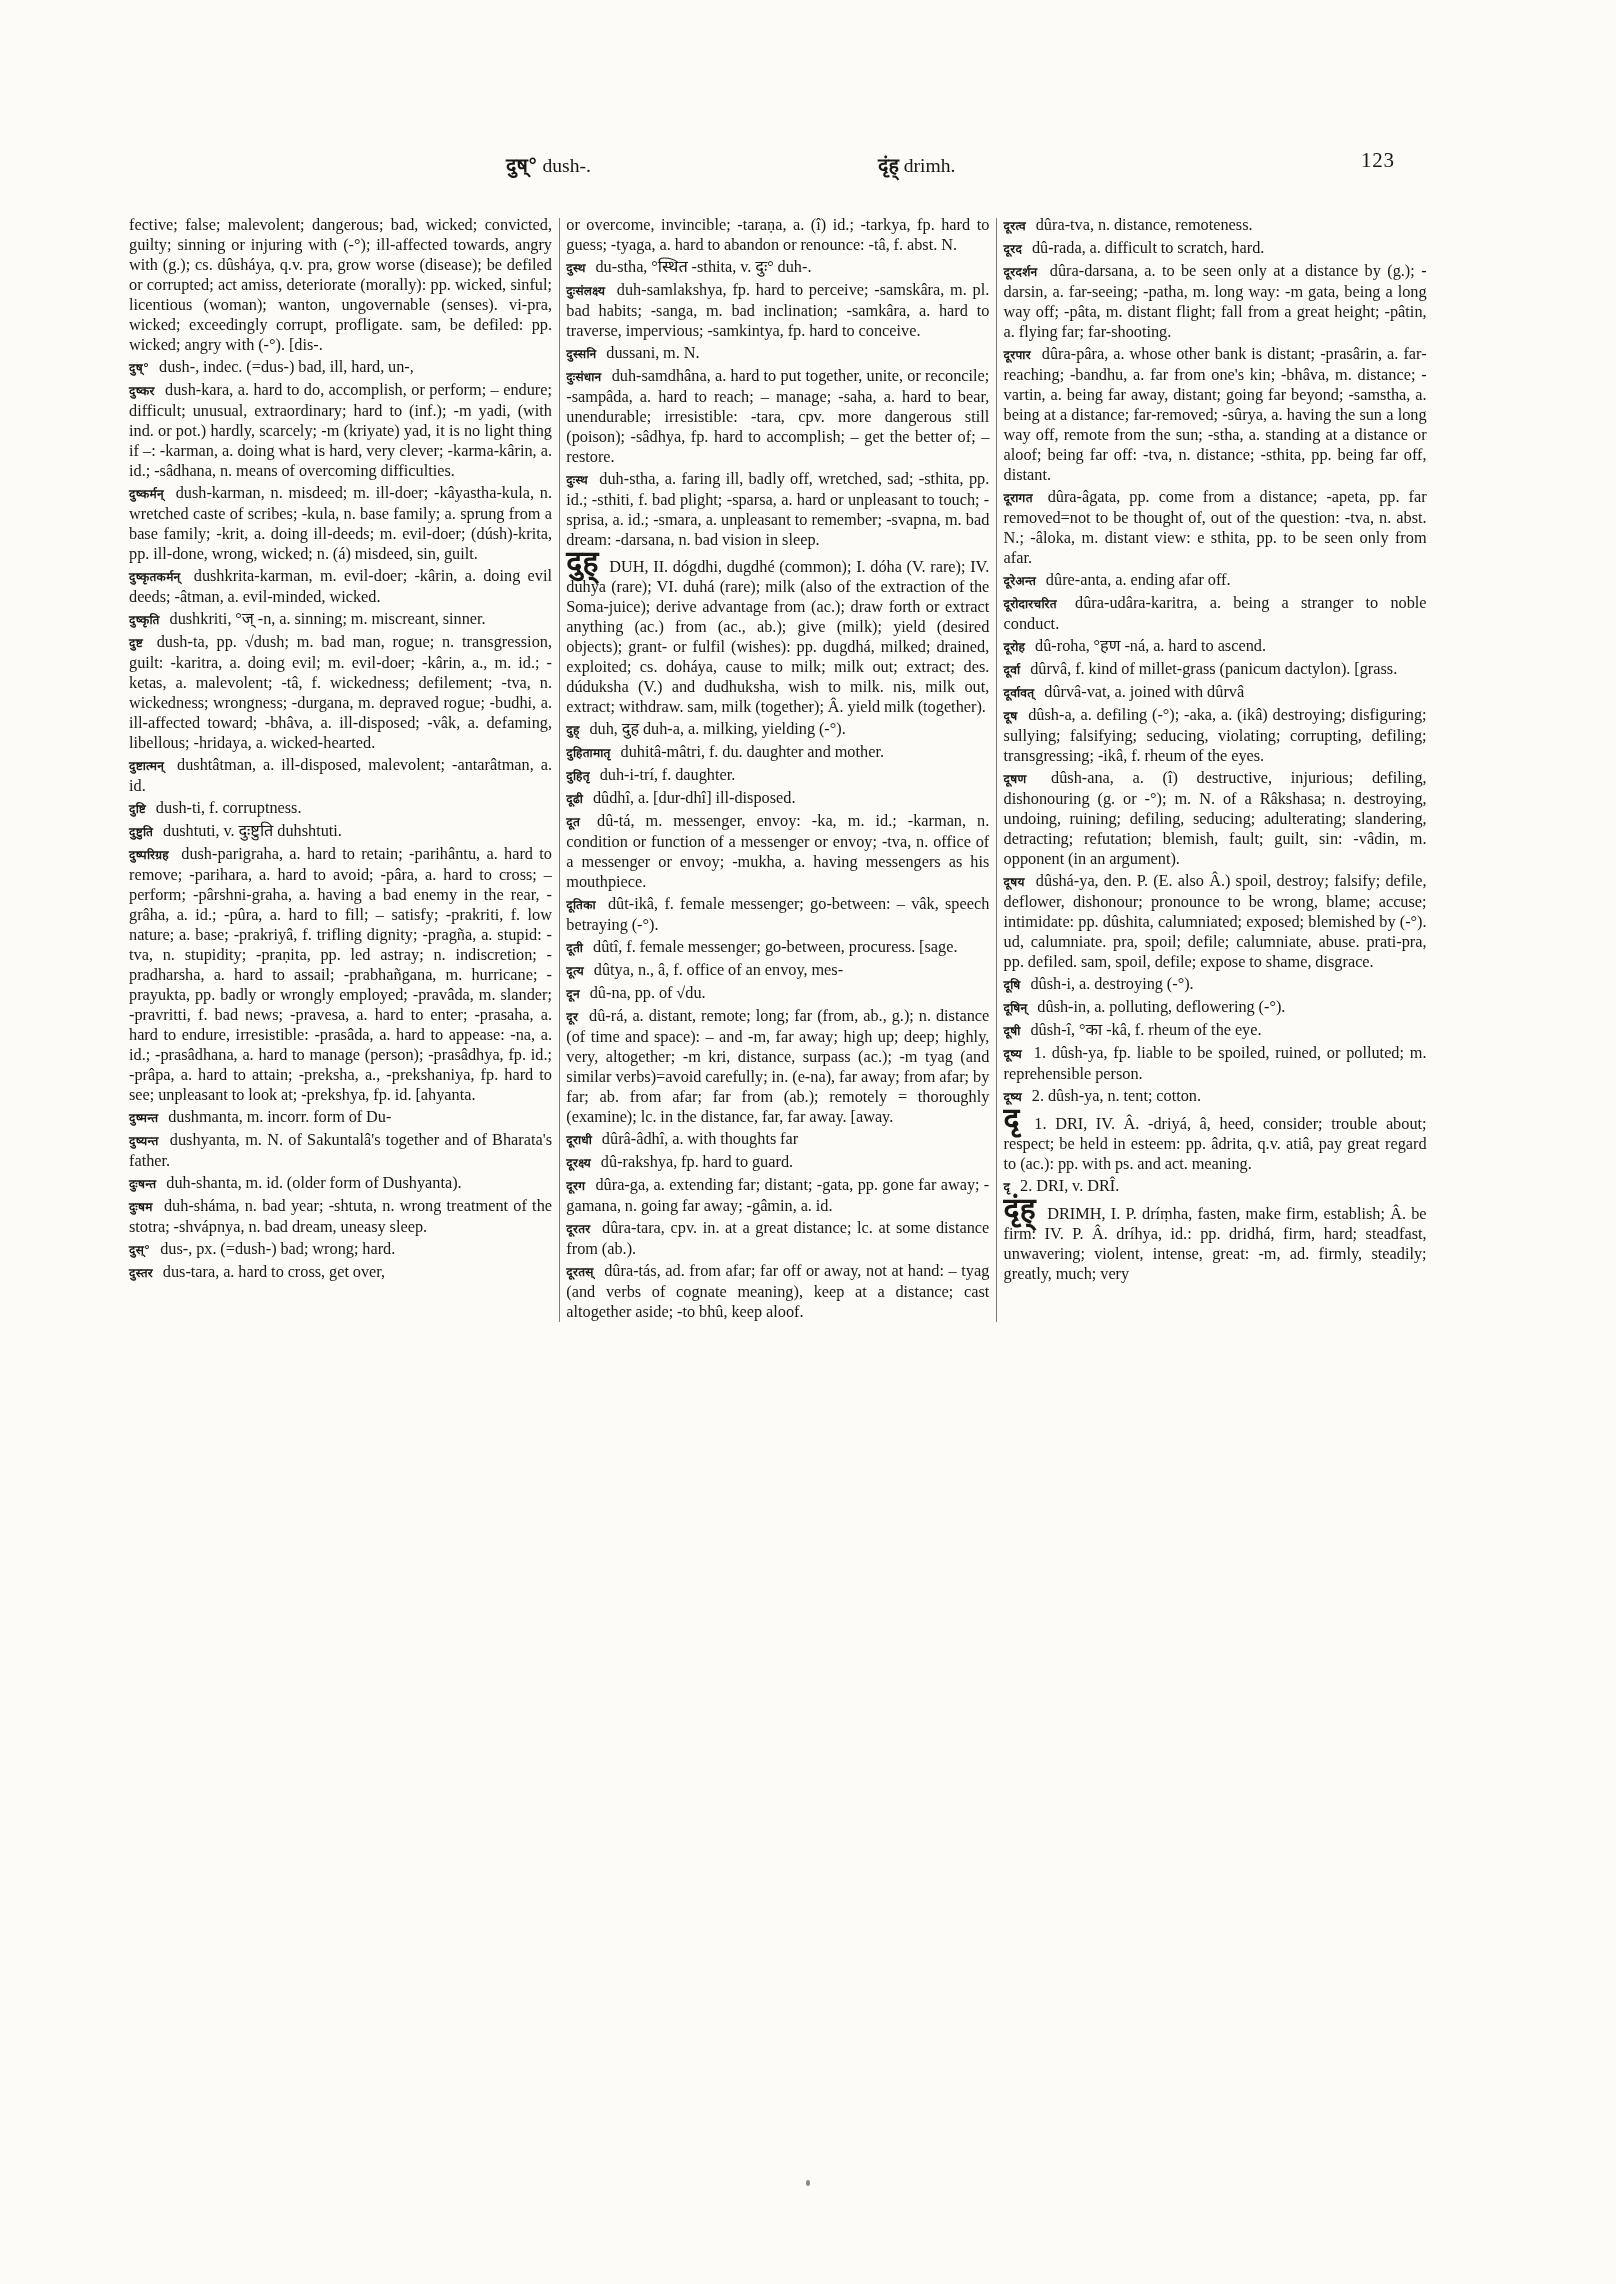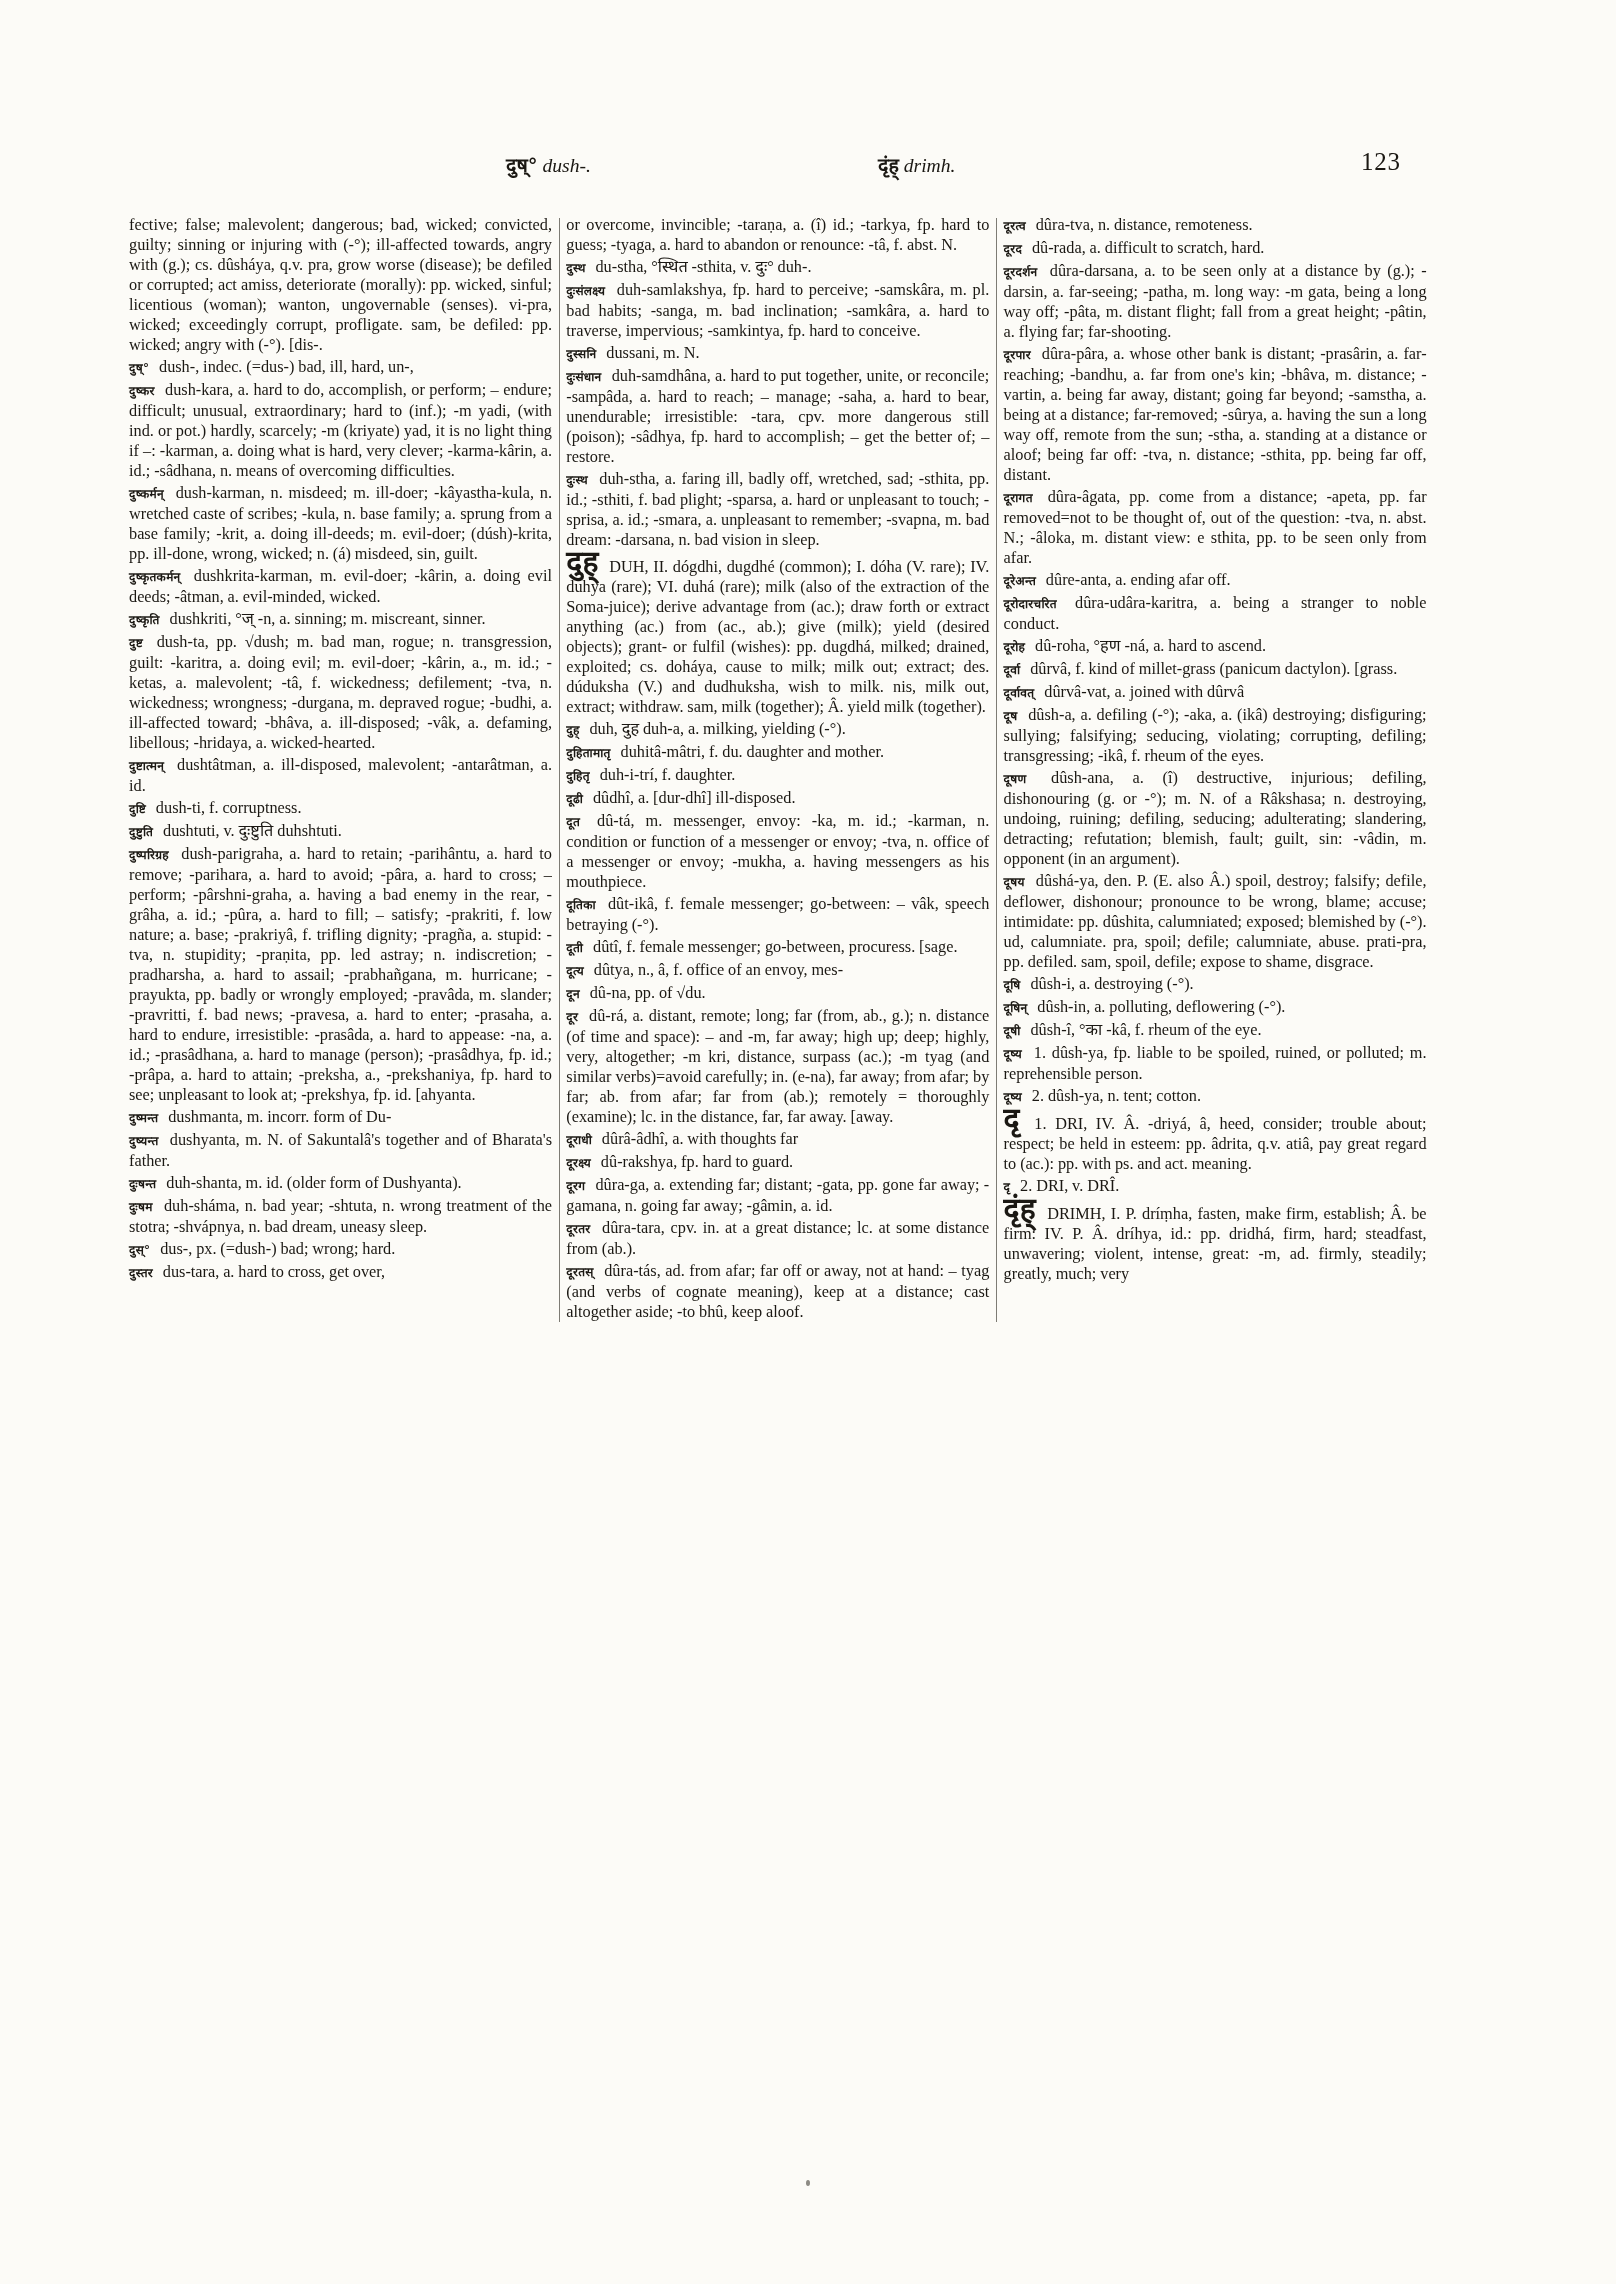--- a/index.html
+++ b/index.html
@@ -6,24 +6,24 @@
   html, body { width:1616px; height:2284px; }
   body { background:#e8e7e3; }
   .page {
     position:relative; width:1616px; height:2284px;
     background:#fcfbf7; color:#1b1813; overflow:hidden;
     font-family:"Liberation Serif","DejaVu Serif",serif;
   }
   .running-head { position:absolute; top:151px; left:0; width:1616px; height:29px; }
   .head-item { position:absolute; font-size:19.6px; white-space:nowrap; }
   .head-deva { font-family:"DejaVu Sans",sans-serif; font-weight:bold; font-size:19.6px; }
-  .head-latin { font-style:italic; }
+  .head-latin { }
   .head-left { left:506px; }
   .head-center { left:878px; }
-  .page-number { position:absolute; left:1361px; top:-2.6px; font-size:25px; font-style:normal; letter-spacing:0.7px; }
+  .page-number { position:absolute; left:1361px; top:-2.6px; font-size:21px; font-style:normal; letter-spacing:0.7px; }
   .columns {
     position:absolute; top:215px; left:129px; width:1312px;
     display:flex; align-items:stretch;
   }
   .col { width:423px; }
   .colrule { width:1.3px; background:#7d7b74; margin:2.6px 6.5px 0 6.5px; }
   .entry {
     font-size:16.3px; line-height:20px; text-align:justify;
     text-justify:inter-word; margin:0; word-spacing:-0.2px;
   }

